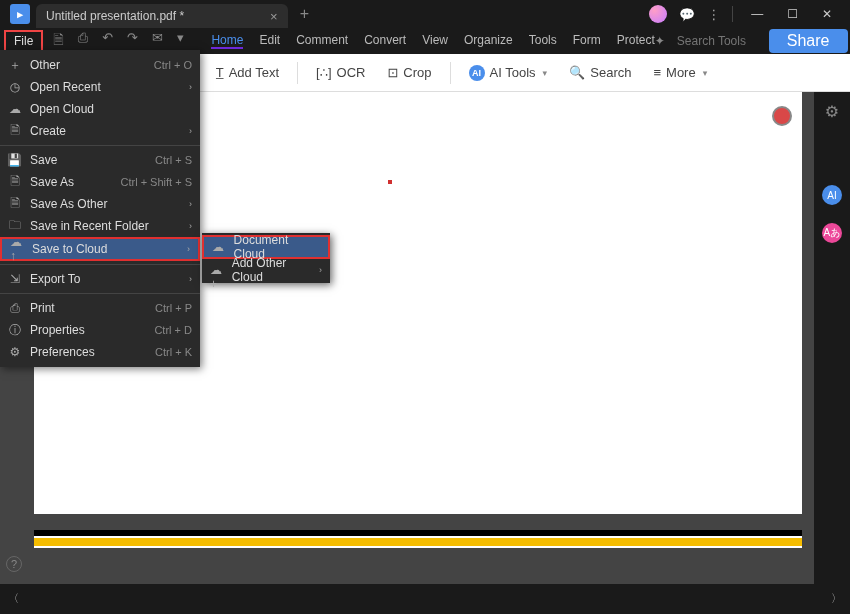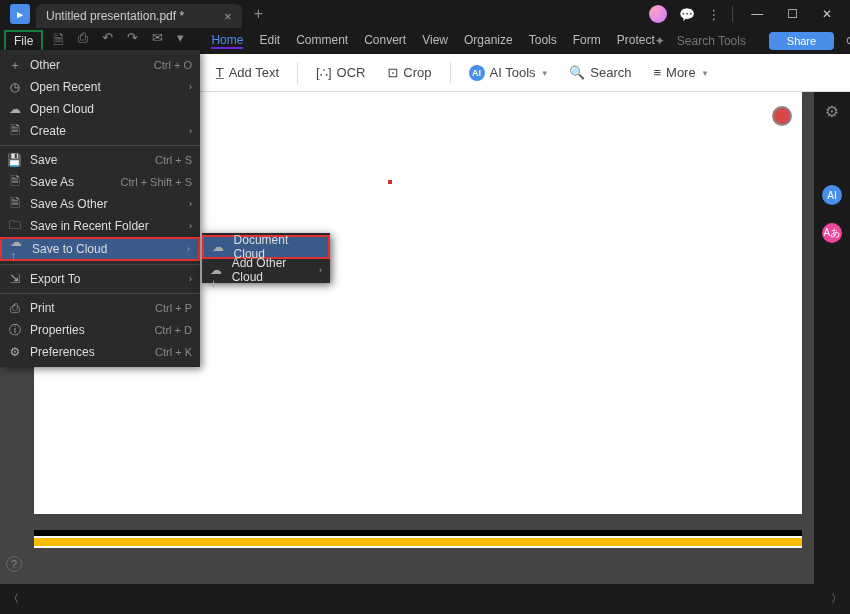--- a/index.html
+++ b/index.html
@@ -1,36 +1,36 @@
 <!DOCTYPE html>
 <html><head>
 <meta charset="utf-8">
 <style>
 * { margin: 0; padding: 0; box-sizing: border-box; font-family: -apple-system, BlinkMacSystemFont, 'Segoe UI', Arial, sans-serif; }
 body { width: 850px; height: 614px; background: #1a1a1a; overflow: hidden; position: relative; }
 
 
 .titlebar { height: 28px; background: #1a1a1a; display: flex; align-items: center; padding: 0 4px; }
 .app-icon { width: 20px; height: 20px; background: #4a8eeb; border-radius: 3px; margin: 0 6px; display:flex;align-items:center;justify-content:center;color:#fff;font-size:11px;font-weight:bold; }
-.tab { background: #2d2d2d; height: 24px; border-radius: 6px 6px 0 0; display: flex; align-items: center; padding: 0 10px; color: #ccc; font-size: 12px; margin-top: 4px; }
+.tab { background: #2d2d2d; height: 24px; border-radius: 6px 6px 0 0; display: flex; align-items: center; padding: 0 10px; color: #ccc; font-size: 12px; margin-top: 4px; gap: 46px; }
 .tab-close { margin-left: 40px; color: #999; font-size: 13px; }
 .tab-add { color: #888; margin-left: 12px; font-size: 16px; }
 .titlebar-right { margin-left: auto; display: flex; align-items: center; gap: 12px; padding-right: 8px; }
 .avatar { width: 18px; height: 18px; border-radius: 50%; background: radial-gradient(circle at 30% 30%, #ff9ec7, #c77dff); }
 .ticon { color: #aaa; font-size: 13px; }
 .win-btn { color: #ccc; font-size: 12px; padding: 0 6px; }
 
 
 .menubar { height: 26px; background: #1a1a1a; display: flex; align-items: center; padding: 0 4px; color: #bbb; font-size: 12px; }
-.file-btn { padding: 2px 8px; border: 2px solid #15803d; color: #ddd; }
+.file-btn { padding: 2px 8px; border: 2px solid #ef4444; color: #ddd; }
 .mb-icons { display: flex; gap: 14px; margin-left: 10px; color: #888; font-size: 13px; }
 .mb-menus { display: flex; gap: 16px; margin-left: 28px; }
 .mb-menus .active { color: #4a8eeb; border-bottom: 2px solid #6d28d9; padding-bottom: 0px; }
 .mb-right { margin-left: auto; display: flex; align-items: center; gap: 12px; }
-.share-btn { background: #4a8eeb; color: #fff; padding: 3px 18px; border-radius: 4px; font-size: 11px; }
+.share-btn { background: #4a8eeb; color: #fff; padding: 3px 18px; border-radius: 4px; font-size: 16px; }
 
 
 .toolbar { height: 38px; background: #fff; display: flex; align-items: center; padding: 0 8px; color: #444; font-size: 13px; gap: 6px; border-bottom: 1px solid #ddd; }
 .tool { display: flex; align-items: center; gap: 5px; padding: 4px 8px; }
 .sep { width: 1px; height: 22px; background: #ddd; margin: 0 4px; }
 .dd { font-size: 9px; color: #888; margin-left: 2px; }
 .ai-badge { background: #4a8eeb; color:#fff; border-radius: 50%; width:16px; height:16px; display:flex;align-items:center;justify-content:center;font-size:9px;font-weight:bold; }
 
 
 .docwrap { position: absolute; top: 92px; left: 0; right: 36px; bottom: 30px; background: #444; overflow: hidden; }

